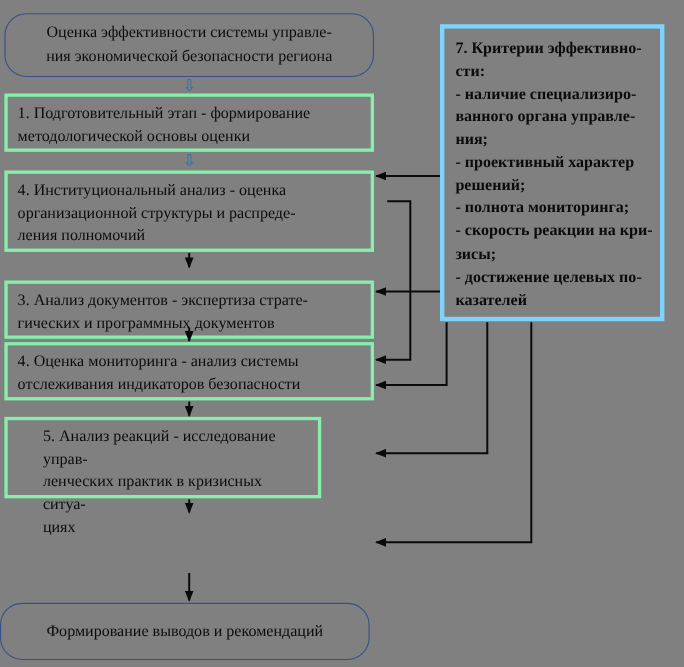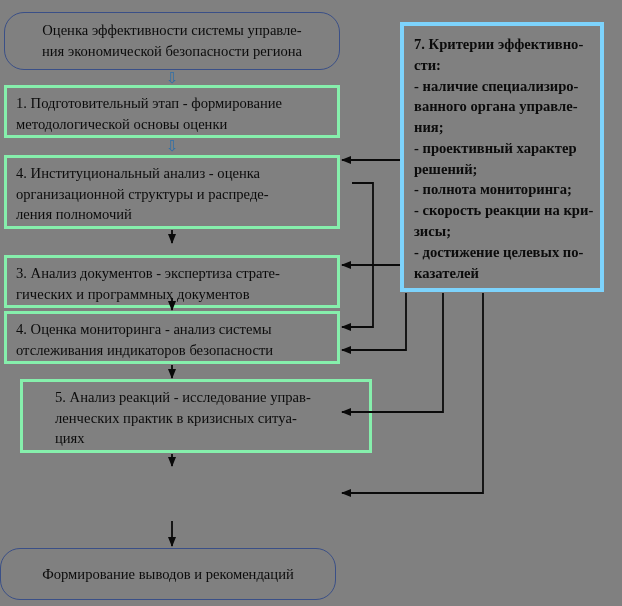--- a/index.html
+++ b/index.html
@@ -98,21 +98,21 @@
   <div class="box" style="left:4px; top:244px; width:336px; height:53px;margin-top:11px;">
     <span class="txt">3. Анализ документов - экспертиза страте-
 гических и программных документов</span>
   </div>
 
   <div class="box" style="left:4px; top:311px; width:336px; height:53px;">
     <span class="txt">4. Оценка мониторинга - анализ системы
 отслеживания индикаторов безопасности</span>
   </div>
 
-  <div class="box" style="left:20px; top:379px; width:352px; height:74px;padding-left:32px;">
+  <div class="box" style="left:4px; top:379px; width:288px; height:74px;padding-left:32px;">
     <span class="txt">5. Анализ реакций - исследование управ-
 ленческих практик в кризисных ситуа-
 циях</span>
   </div>
 
 
   <div class="box rounded center" style="left:0; top:548px; width:336px; height:52px;">
     <span class="txt">Формирование выводов и рекомендаций</span>
   </div>
 

